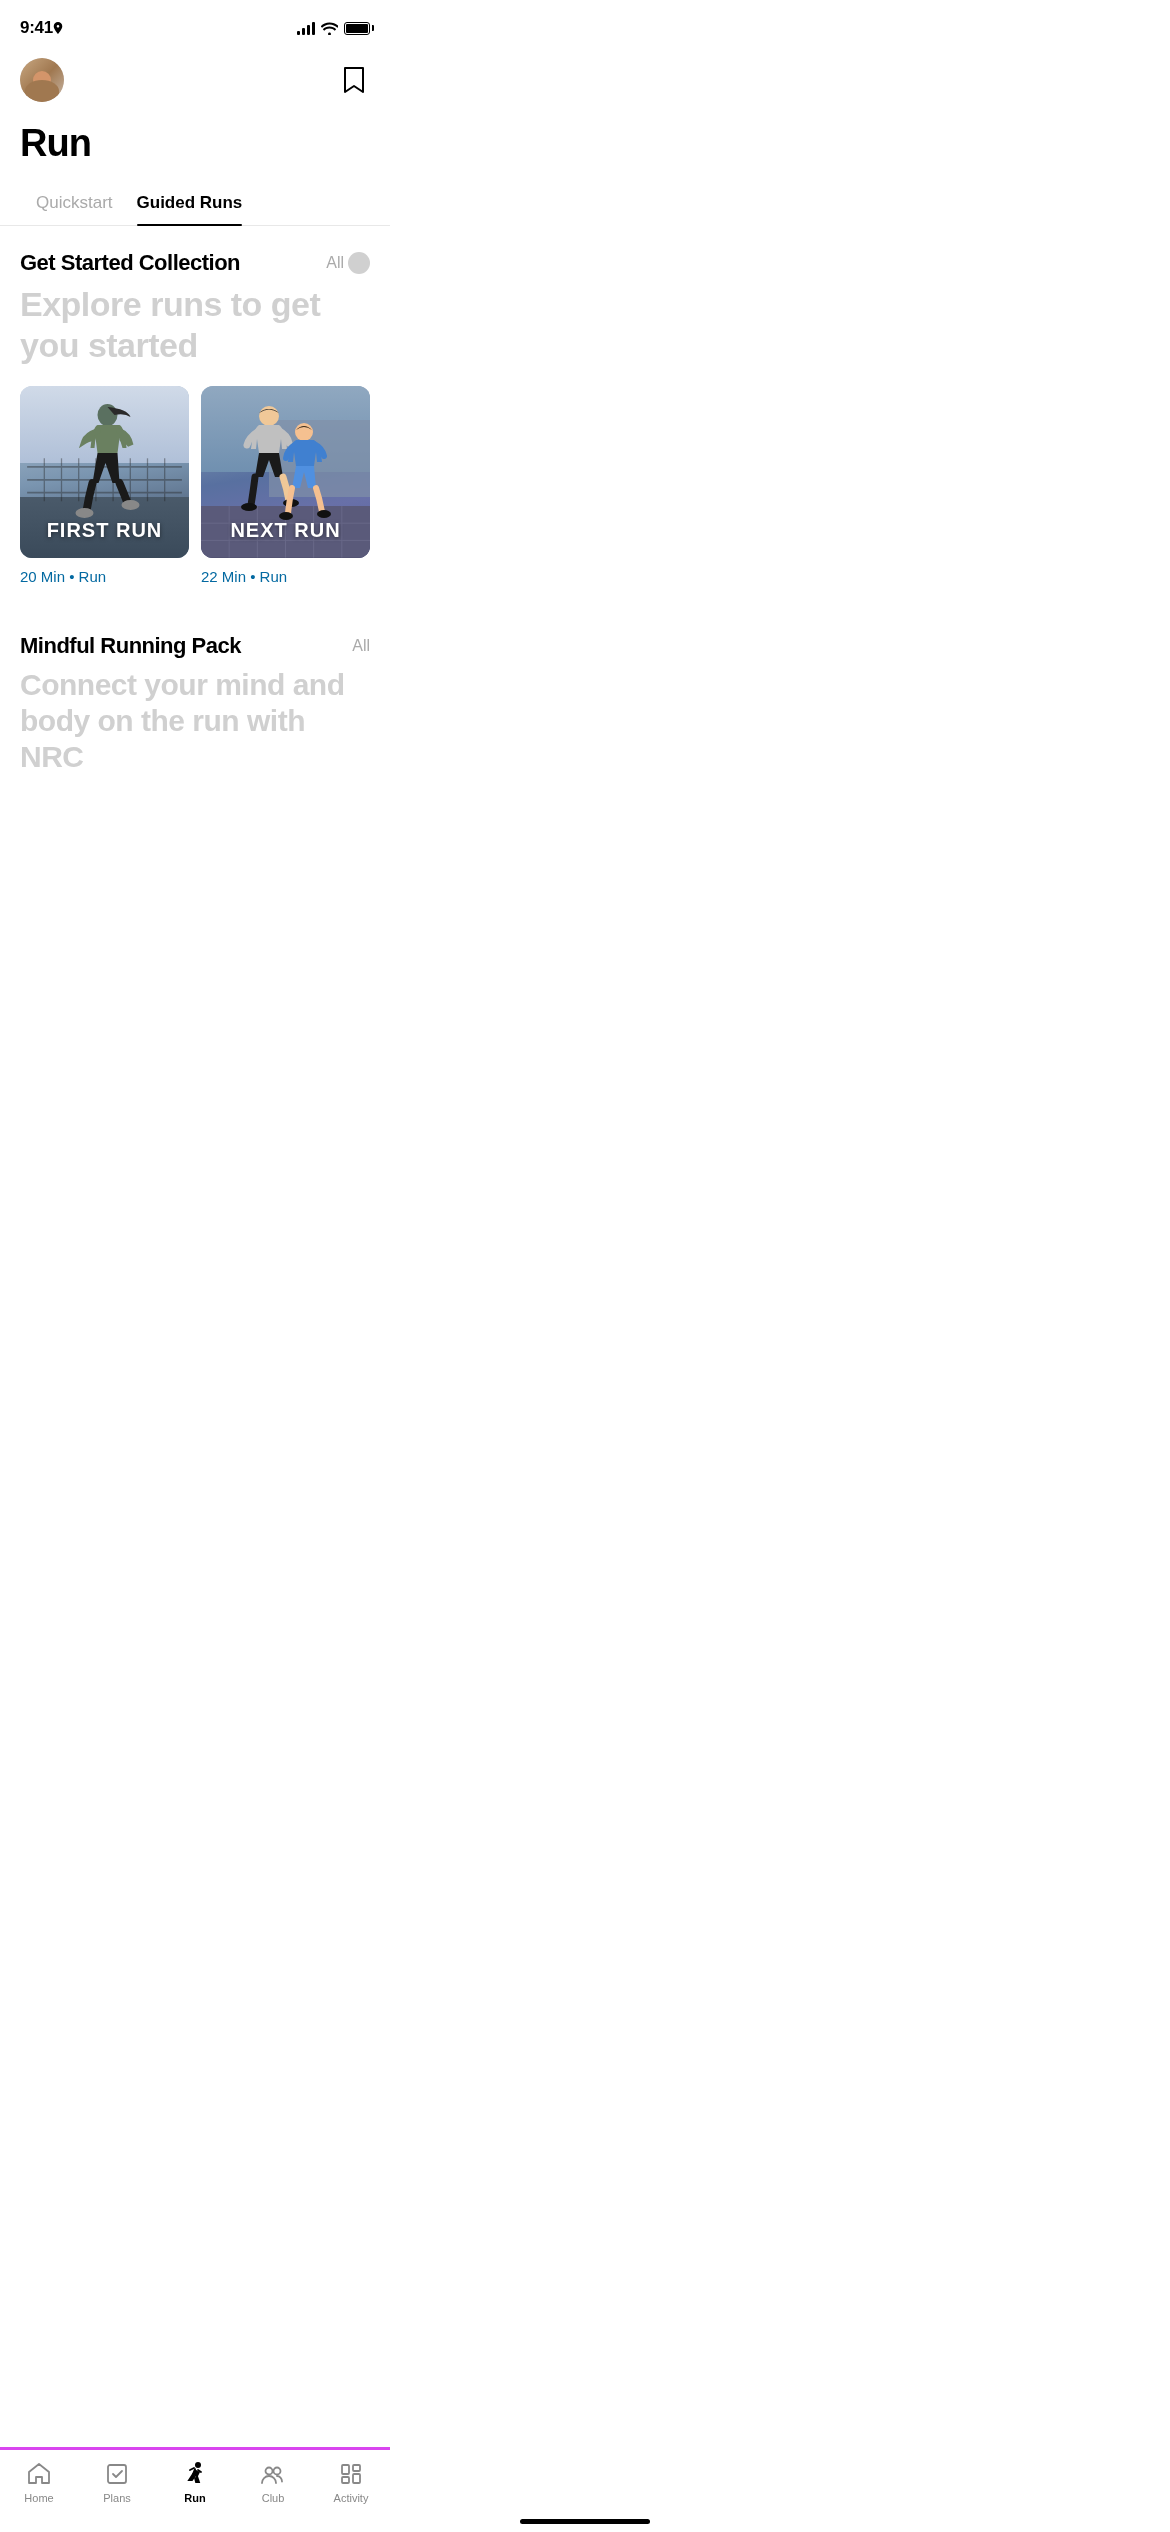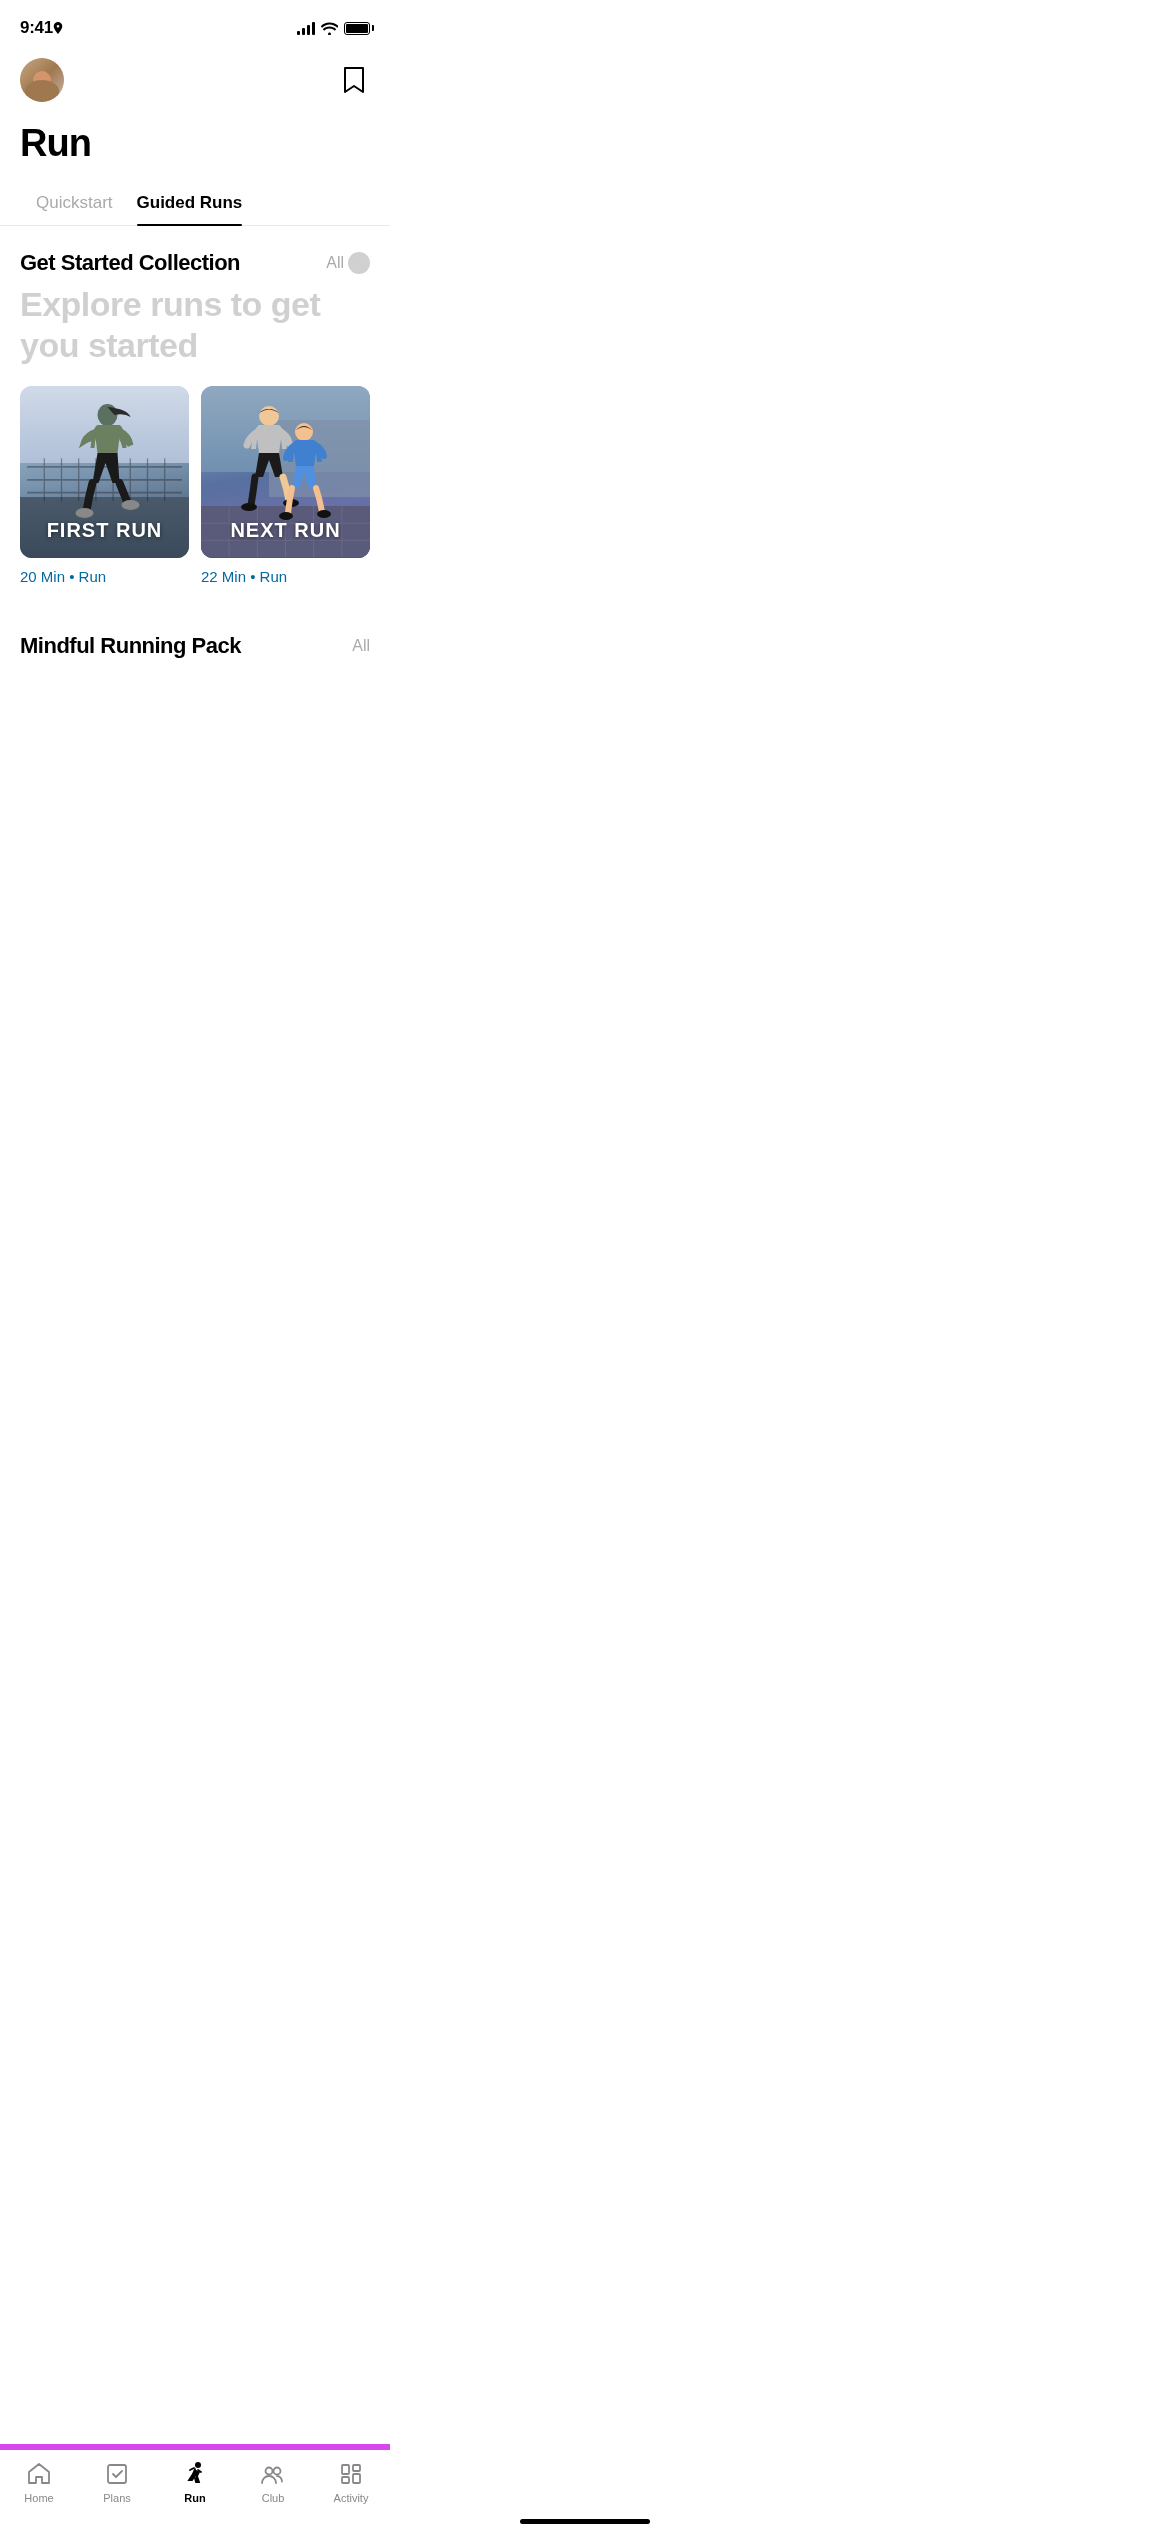--- a/index.html
+++ b/index.html
@@ -279,21 +279,21 @@
       letter-spacing: -0.5px;
     }
 
     
     .bottom-nav {
       position: fixed;
       bottom: 0;
       left: 0;
       width: 390px;
       background: #fff;
-      border-top: 6px solid #d946ef;
+      border-top: 3px solid #d946ef;
       display: flex;
       justify-content: space-around;
       align-items: center;
       padding: 10px 0 28px 0;
     }
     .nav-item {
       display: flex;
       flex-direction: column;
       align-items: center;
       gap: 4px;
@@ -530,20 +530,21 @@
         <div class="card-meta">22 Min • Run</div>
       </div>
     </div>
   </div>
 
   <div class="section2">
     <div class="section2-header">
       <div class="section2-title">Mindful Running Pack</div>
       <div class="section2-all">All</div>
     </div>
+    <div class="section2-subtitle">Connect your mind and body on the run with NRC</div>
   </div>
 </div>
 
 <div class="bottom-nav">
 
   <div class="nav-item">
     <div class="nav-icon">
       <svg width="26" height="26" viewBox="0 0 26 26" fill="none">
         <path d="M3 11L13 3l10 8v11h-7v-6H10v6H3V11z" stroke="#888" stroke-width="1.8" fill="none" stroke-linejoin="round"></path>
       </svg>

